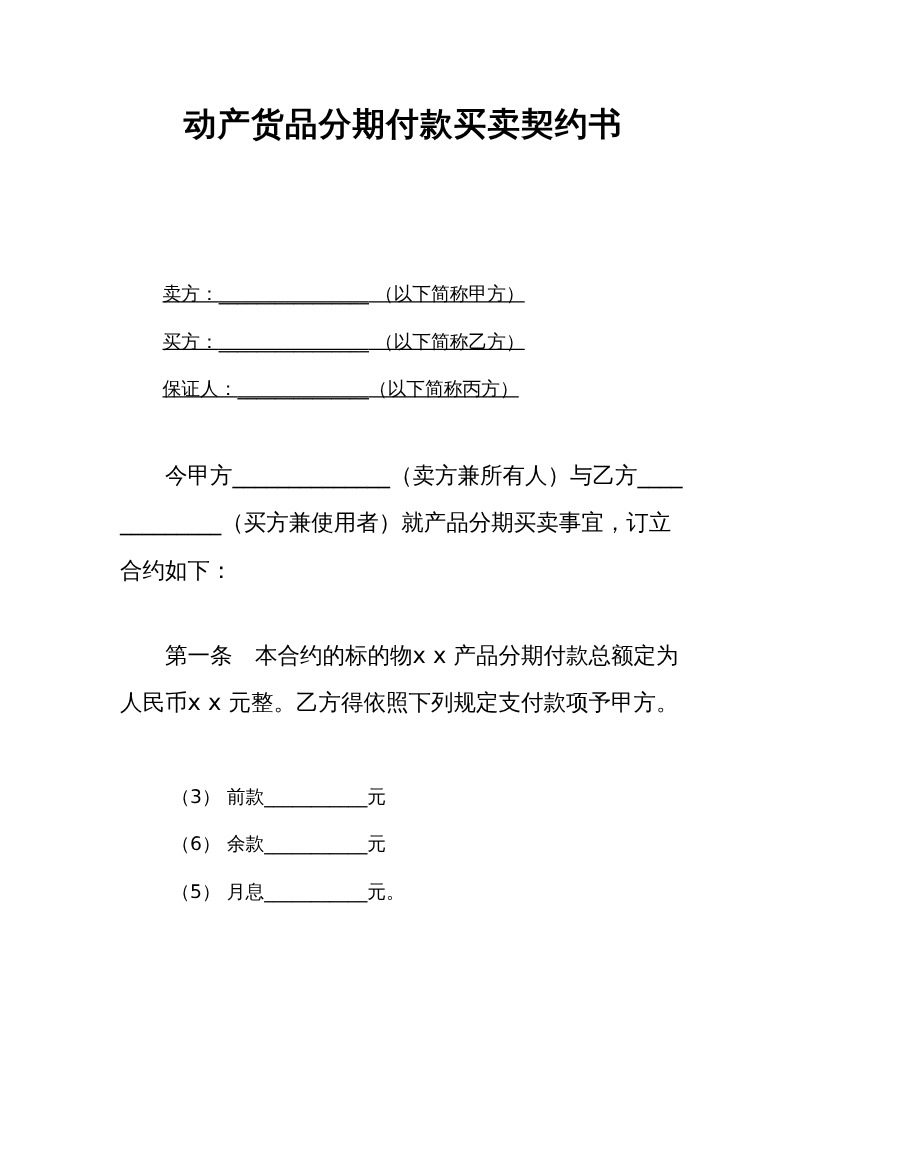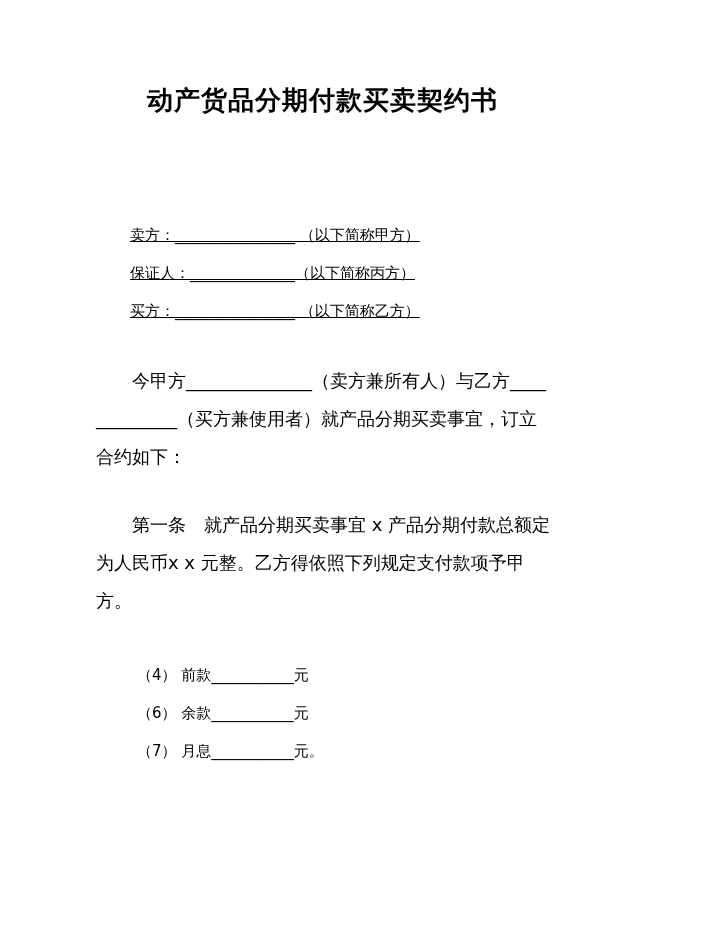--- a/index.html
+++ b/index.html
@@ -54,32 +54,32 @@
 
   <h1 class="doc-title">动产货品分期付款买卖契约书</h1>
 
   <div class="content">
 
     <div class="parties">
       <div class="party-line">
         <span>卖方：</span><span class="party-blank">________________</span><span> （以下简称甲方）</span>
       </div>
       <div class="party-line">
-        <span>保证人：</span><span class="party-blank">______________</span><span>（以下简称丙方）</span>
+        <span>买方：</span><span class="party-blank">________________</span><span> （以下简称乙方）</span>
       </div>
       <div class="party-line">
-        <span>买方：</span><span class="party-blank">________________</span><span> （以下简称乙方）</span>
+        <span>保证人：</span><span class="party-blank">______________</span><span>（以下简称丙方）</span>
       </div>
     </div>
 
     <p class="para intro">今甲方______________（卖方兼所有人）与乙方_____________（买方兼使用者）就产品分期买卖事宜，订立合约如下：</p>
 
-    <p class="para article-1">第一条　就产品分期买卖事宜 x 产品分期付款总额定为人民币x x 元整。乙方得依照下列规定支付款项予甲方。</p>
+    <p class="para article-1">第一条　本合约的标的物x x 产品分期付款总额定为人民币x x 元整。乙方得依照下列规定支付款项予甲方。</p>
 
     <div class="items">
-      <div class="item">（4） 前款___________元</div>
+      <div class="item">（3） 前款___________元</div>
       <div class="item">（6） 余款___________元</div>
-      <div class="item">（7） 月息___________元。</div>
+      <div class="item">（5） 月息___________元。</div>
     </div>
 
 
   </div>
 </div>
 
 </body></html>

